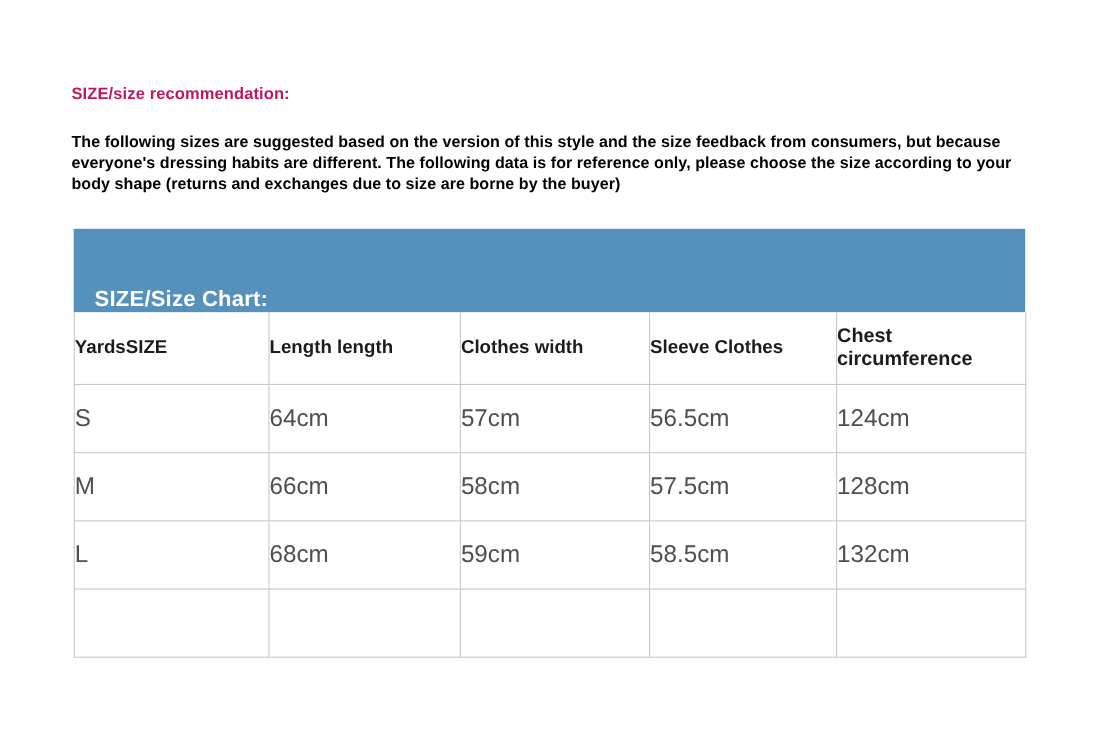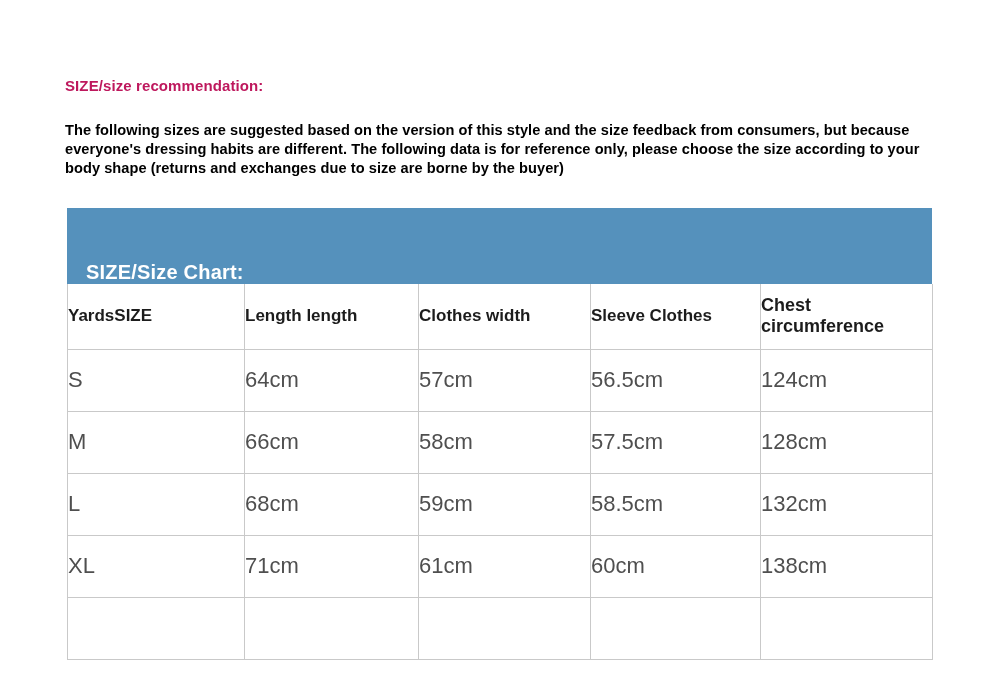--- a/index.html
+++ b/index.html
@@ -137,27 +137,20 @@
           <td>128cm</td>
         </tr>
         <tr>
           <td>L</td>
           <td>68cm</td>
           <td>59cm</td>
           <td>58.5cm</td>
           <td>132cm</td>
         </tr>
         <tr>
-          <td>XL</td>
-          <td>71cm</td>
-          <td>61cm</td>
-          <td>60cm</td>
-          <td>138cm</td>
-        </tr>
-        <tr>
           <td></td>
           <td></td>
           <td></td>
           <td></td>
           <td></td>
         </tr>
       </tbody>
     </table>
   </div>
 </div>

